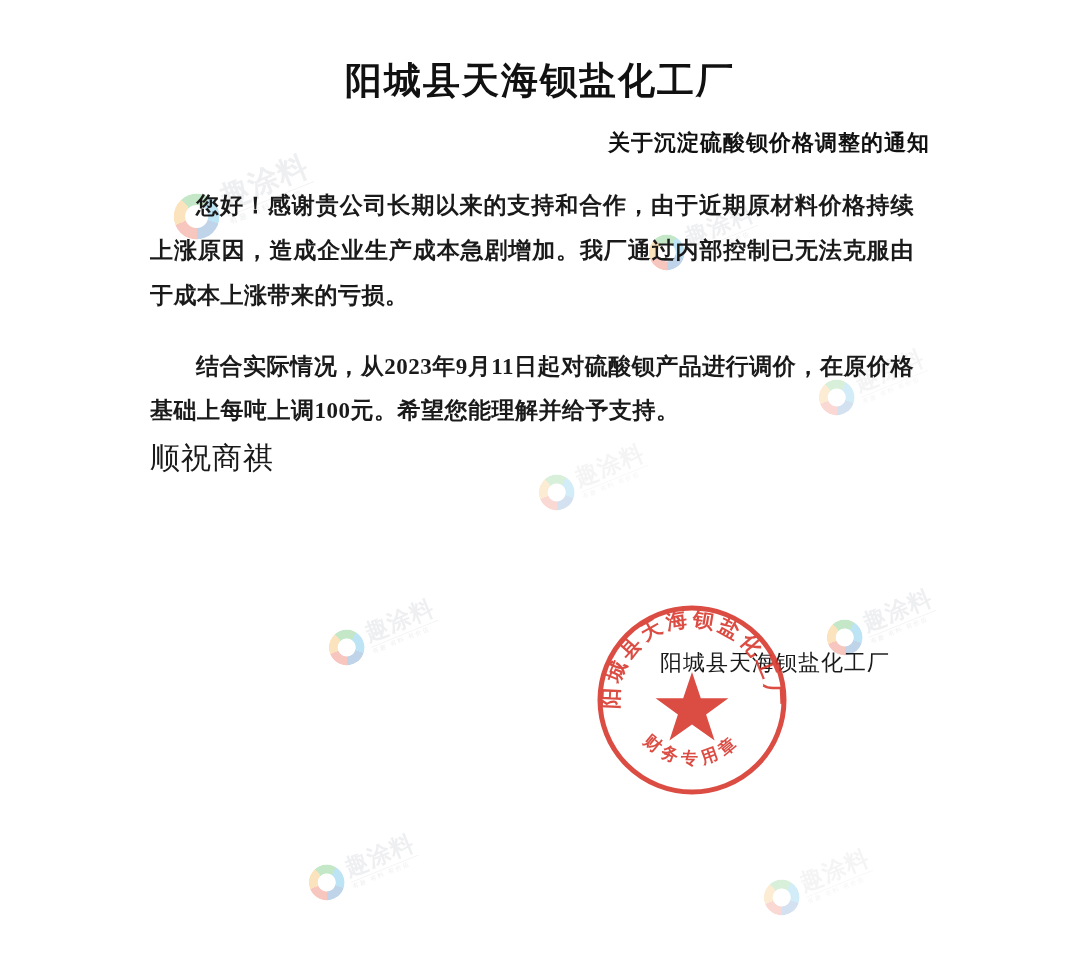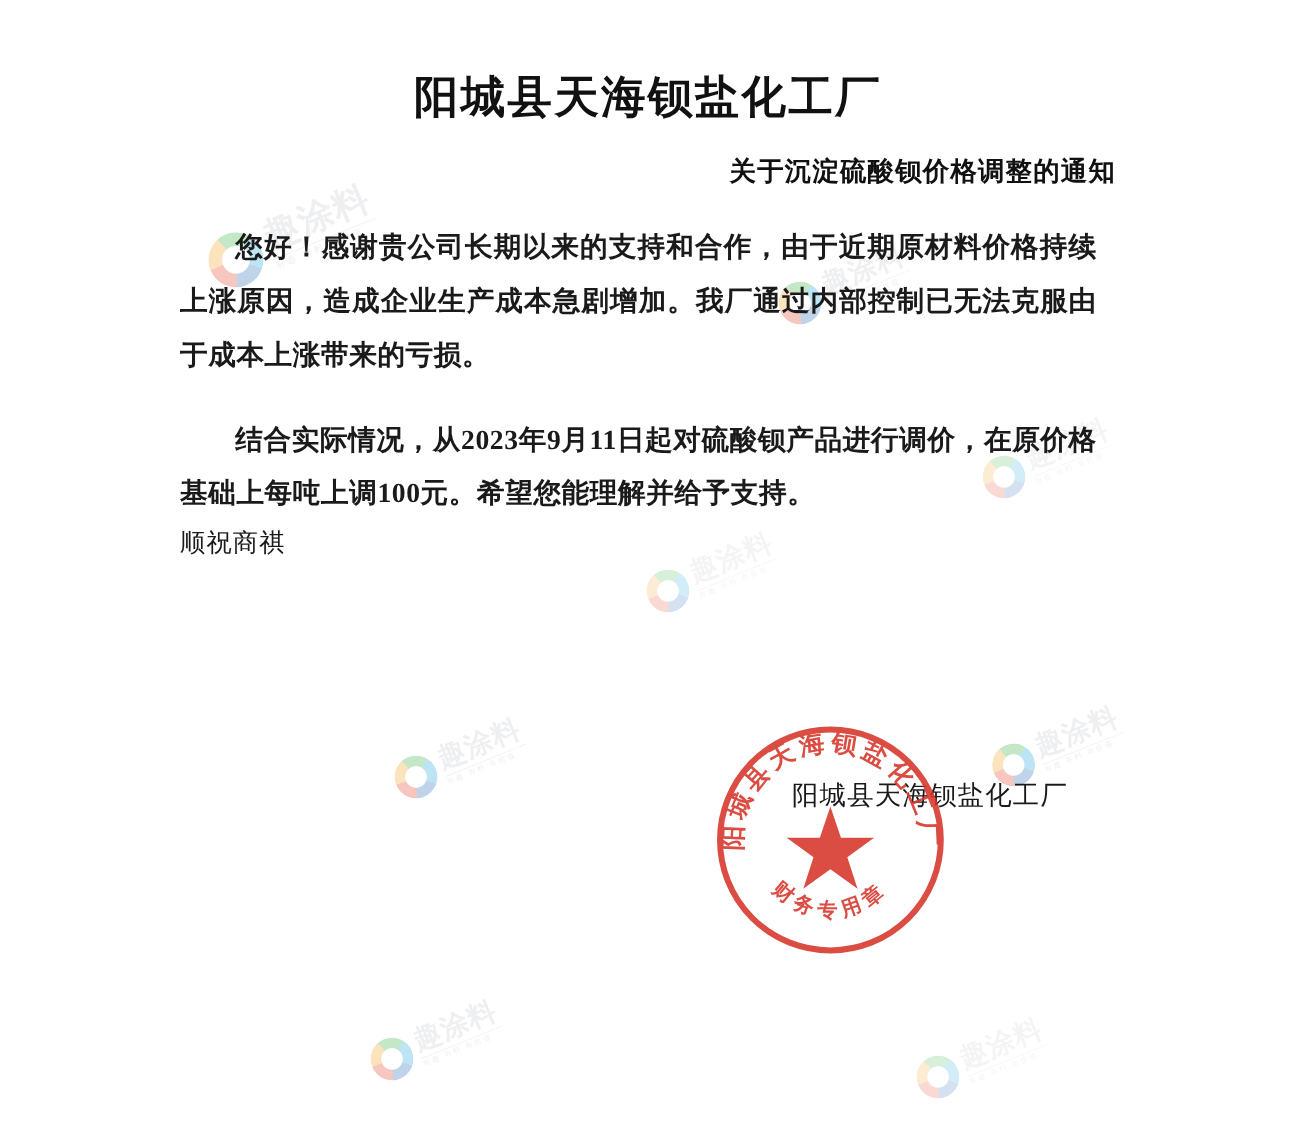--- a/index.html
+++ b/index.html
@@ -108,21 +108,21 @@
     margin: 26px 16px 0 0;
     font-size: 23px;
     line-height: 1.95;
     text-align: justify;
     text-indent: 2em;
     letter-spacing: 0.5px;
     font-weight: bold;
   }
   .closing {
     margin: 4px 0 0 0;
-    font-size: 21px;
+    font-size: 30px;
     letter-spacing: 1px;
     font-family: Liberation Serif, serif;
   }
 
   
   .sign-block {
     position: absolute;
     right: 190px;
     top: 640px;
     text-align: center;

